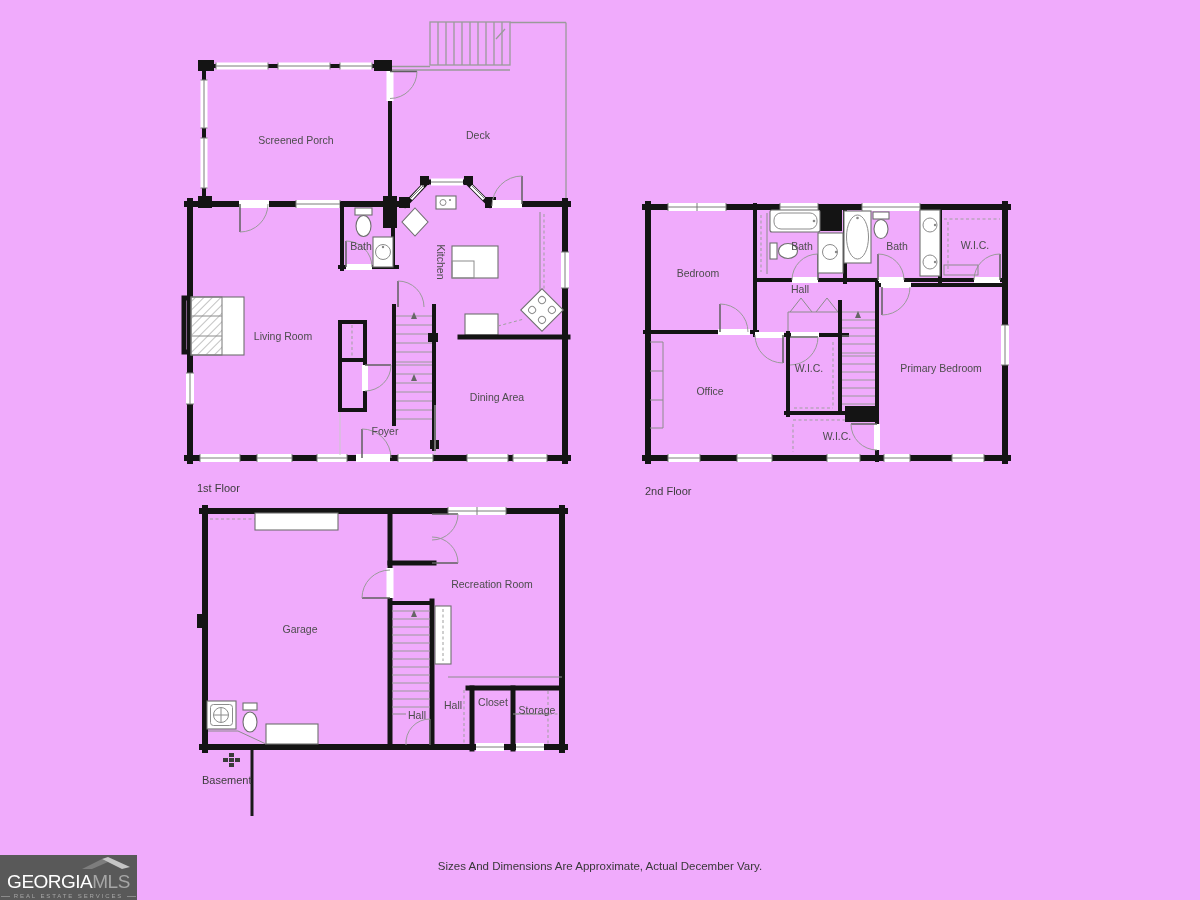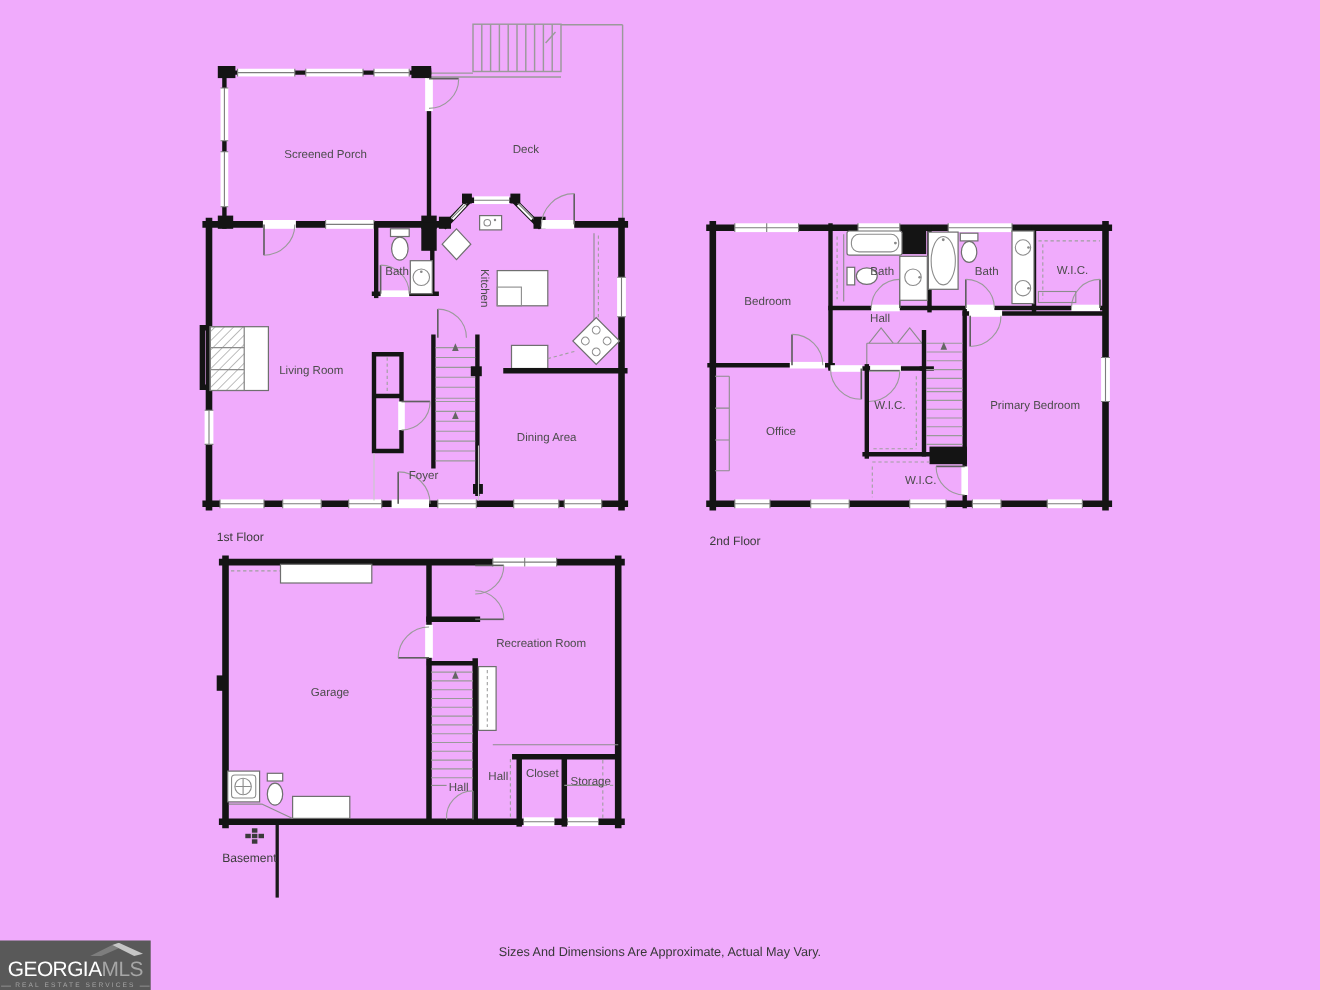--- a/index.html
+++ b/index.html
@@ -470,14 +470,14 @@
     <polygon points="20,2 26,0 48,10 40,12 26,5" fill="#c6c6c6"></polygon>
   </svg>
   <div class="logo-brand"><span>GEORGIA</span><span class="logo-mls">MLS</span></div>
   <div class="logo-tagline">
         <span class="tl-line"></span>
         <span>REAL ESTATE SERVICES</span>
         <span class="tl-line"></span>
       </div>
 </div>
 
-<div class="disclaimer">Sizes And Dimensions Are Approximate, Actual May Vary.</div>
+<div class="disclaimer">Sizes And Dimensions Are Approximate, Actual December Vary.</div>
 </div>
 
 </body></html>

